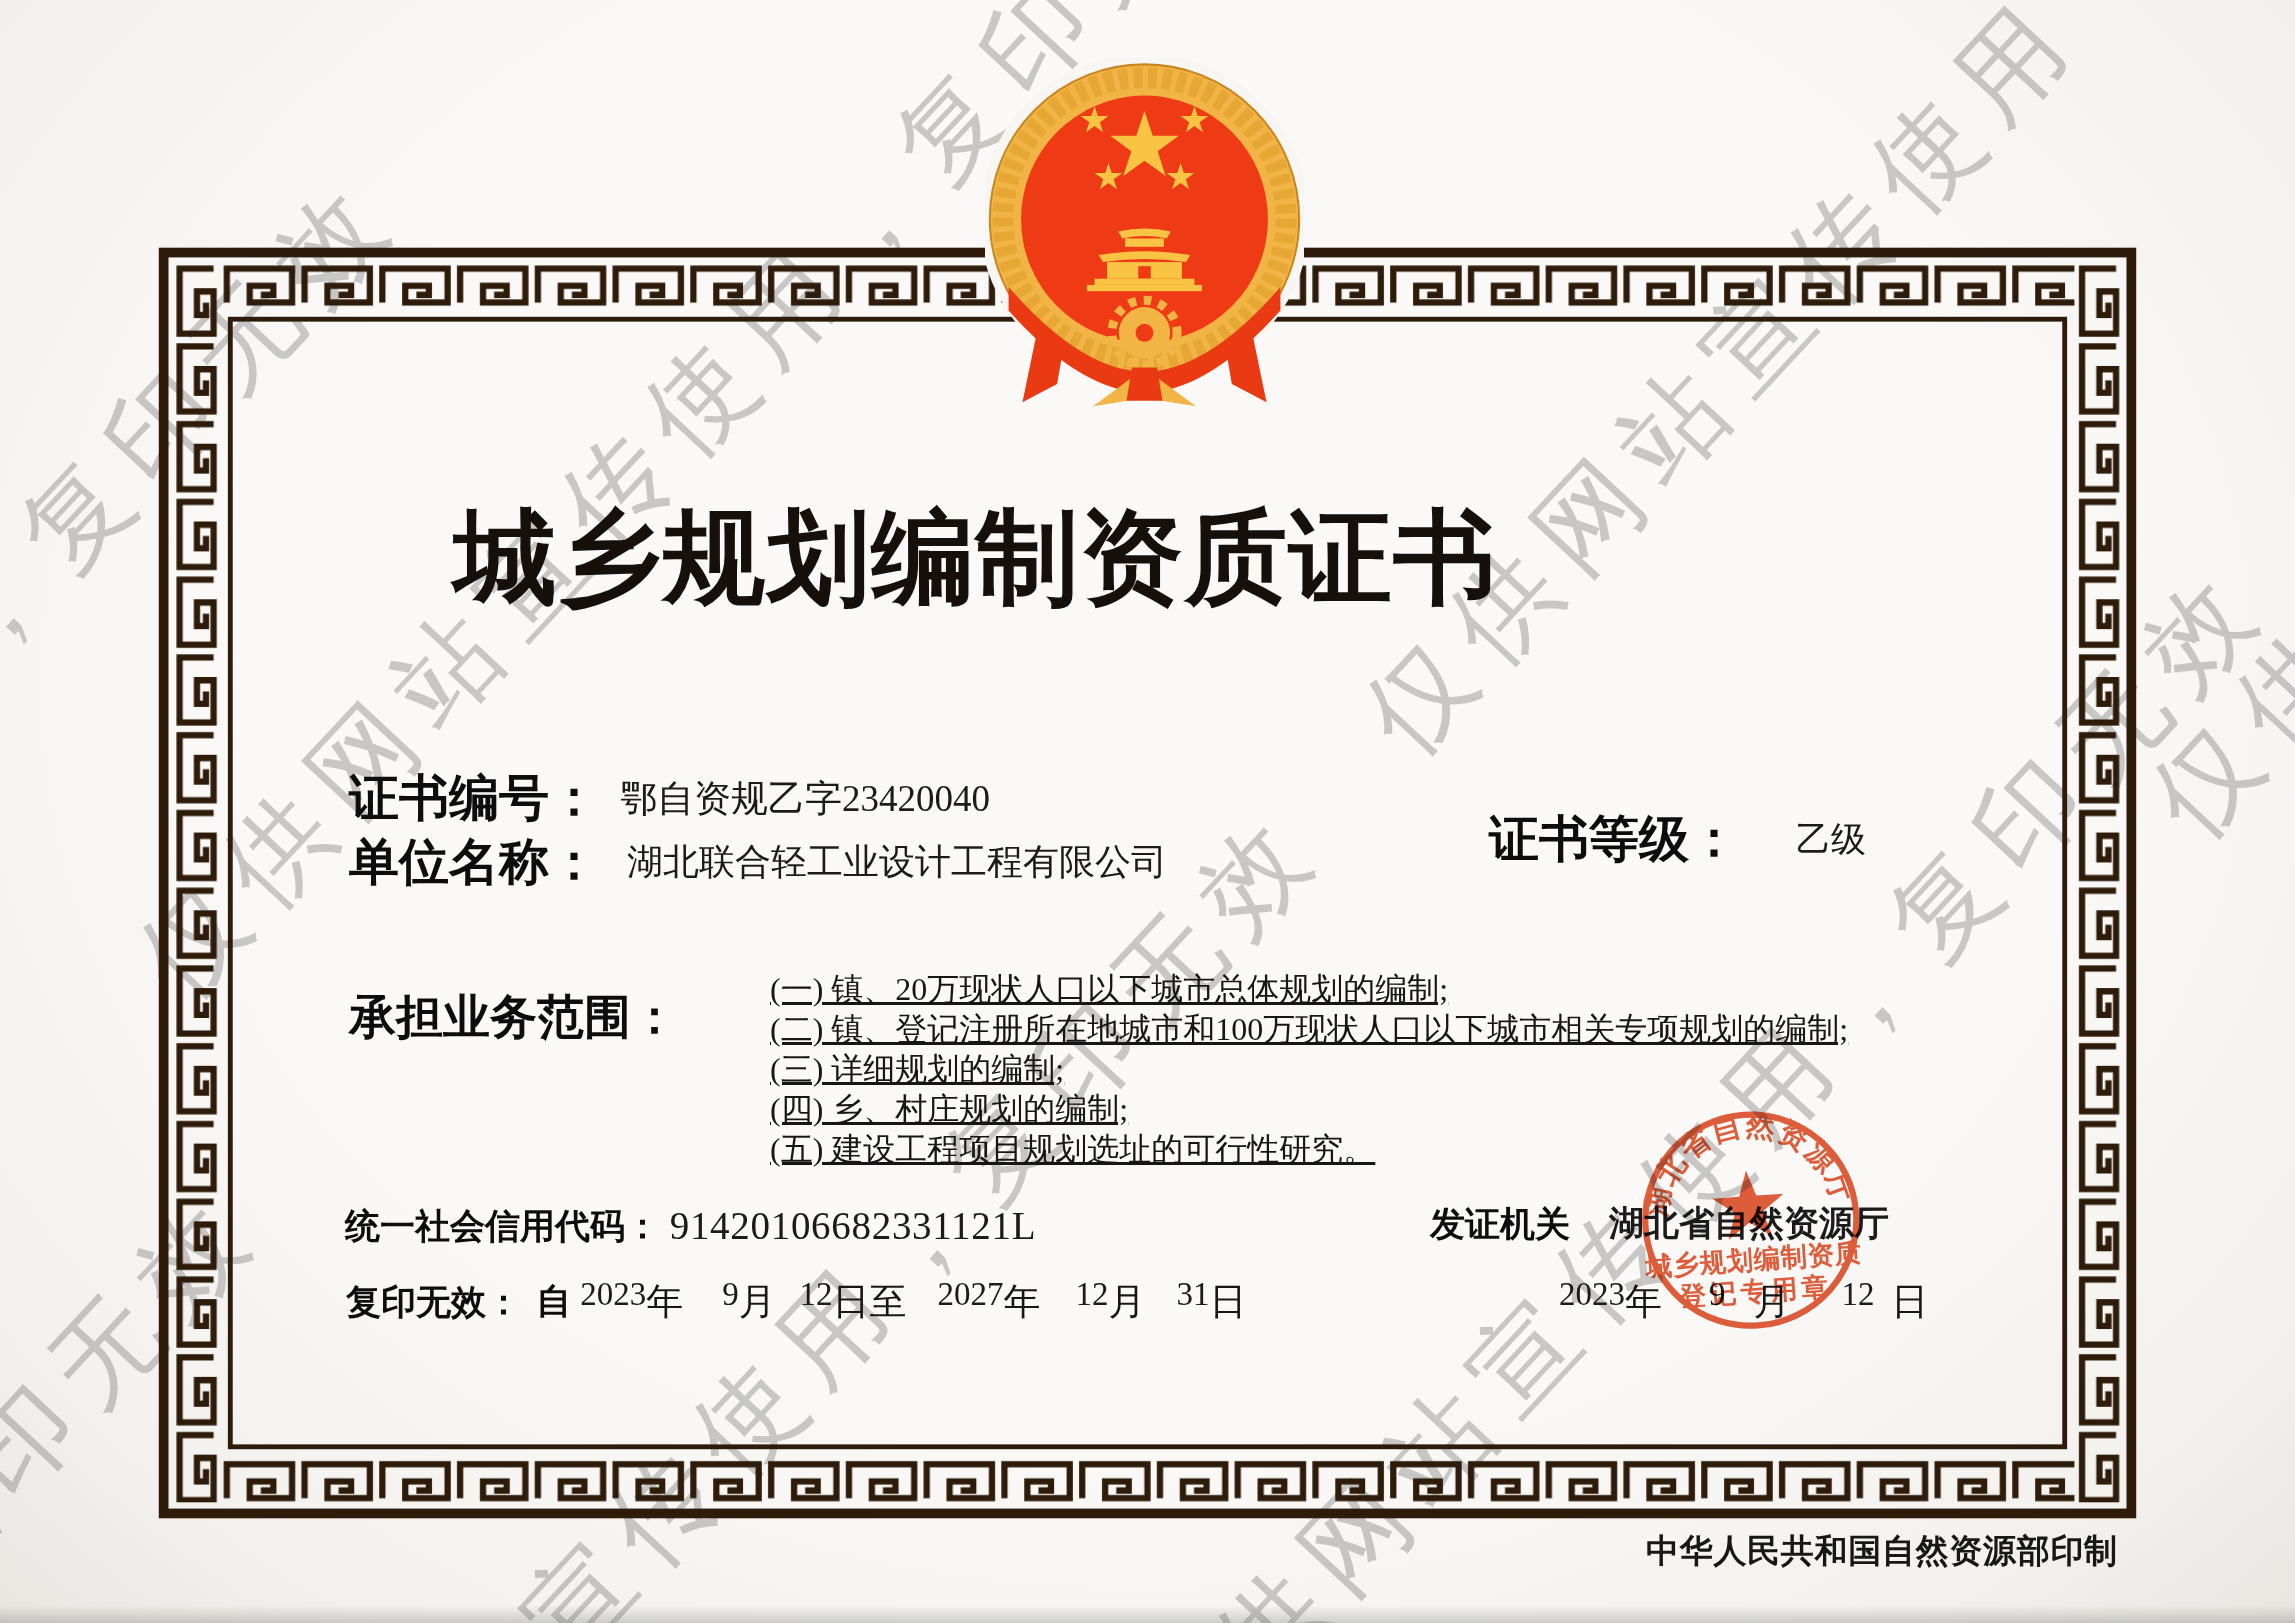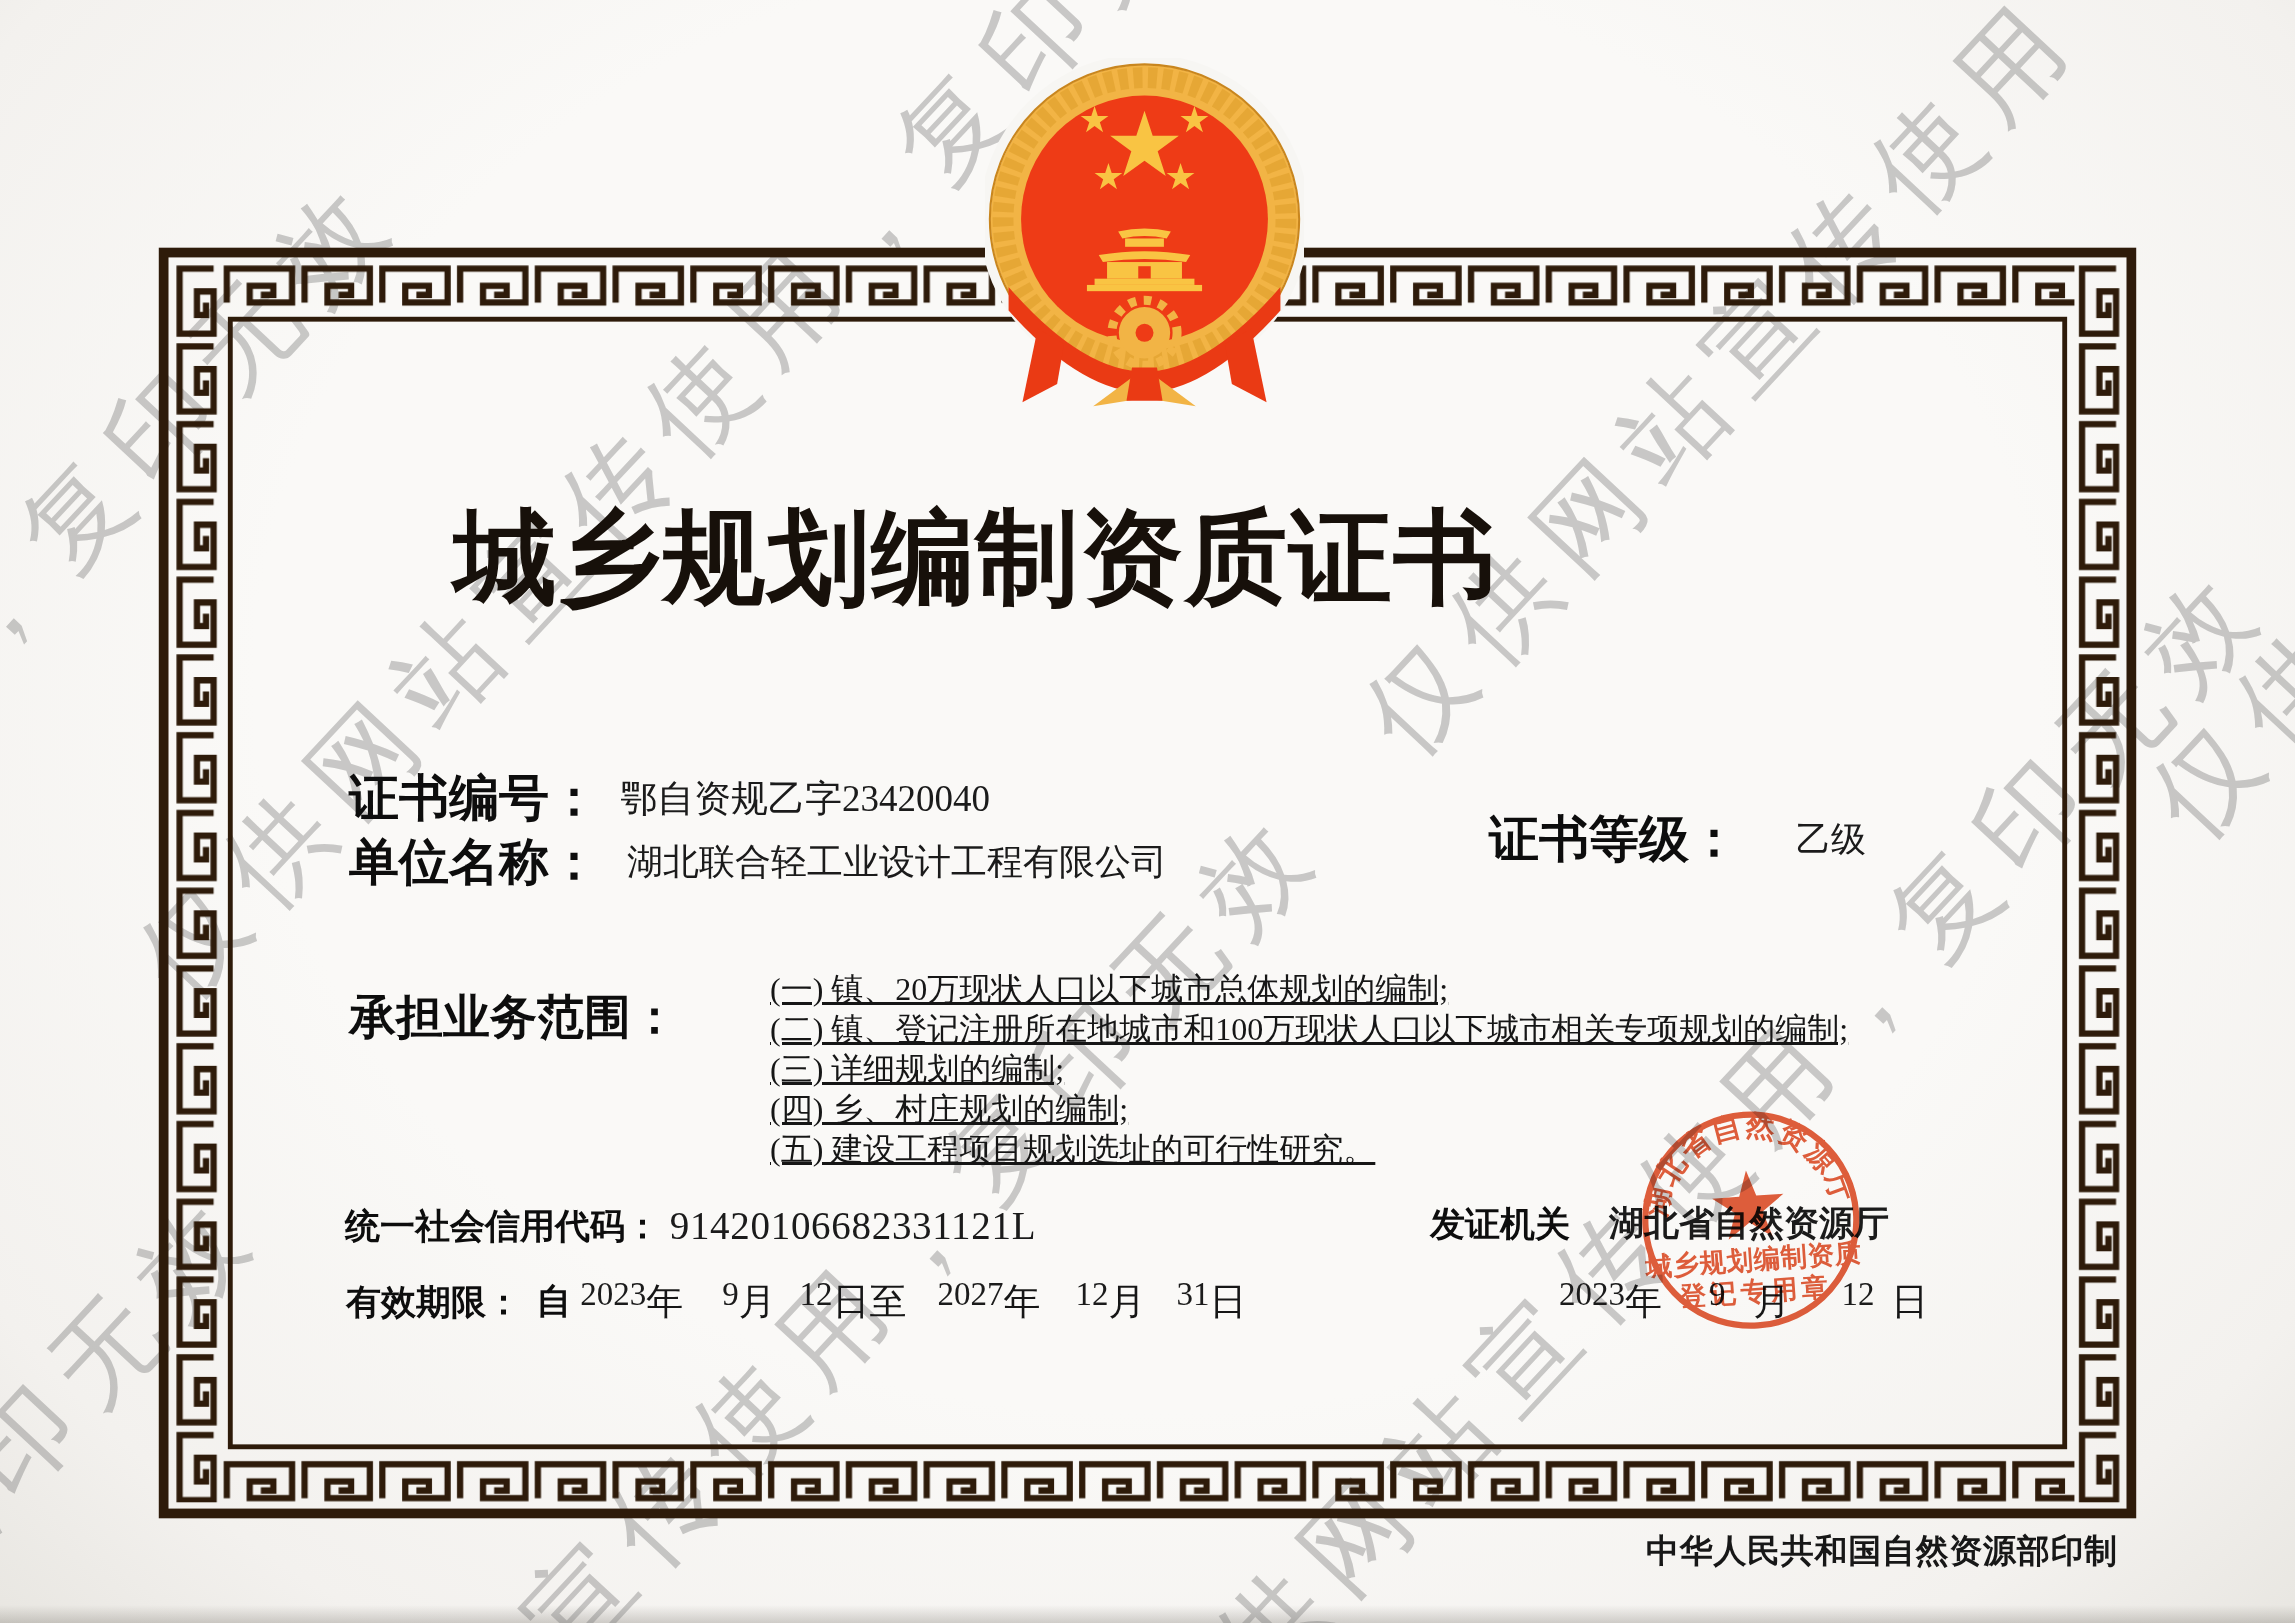--- a/index.html
+++ b/index.html
@@ -167,21 +167,21 @@
     <div>(四) 乡、村庄规划的编制;</div>
     <div>(五) 建设工程项目规划选址的可行性研究。</div>
   </div>
 
   <div class="row row-credit">
     <span class="lbl-md">统一社会信用代码：</span>
     <span class="val">91420106682331121L</span>
   </div>
 
   <div class="row row-valid">
-    <span class="lbl-md">有效期限：</span>
+    <span class="lbl-md">复印无效：</span>
     <span class="pre">自</span>
     <span class="num n1">2023</span>
     <span class="unit">年</span>
     <span class="num n2">9</span>
     <span class="unit">月</span>
     <span class="num n3">12</span>
     <span class="unit">日至</span>
     <span class="num n4">2027</span>
     <span class="unit">年</span>
     <span class="num n5">12</span>

